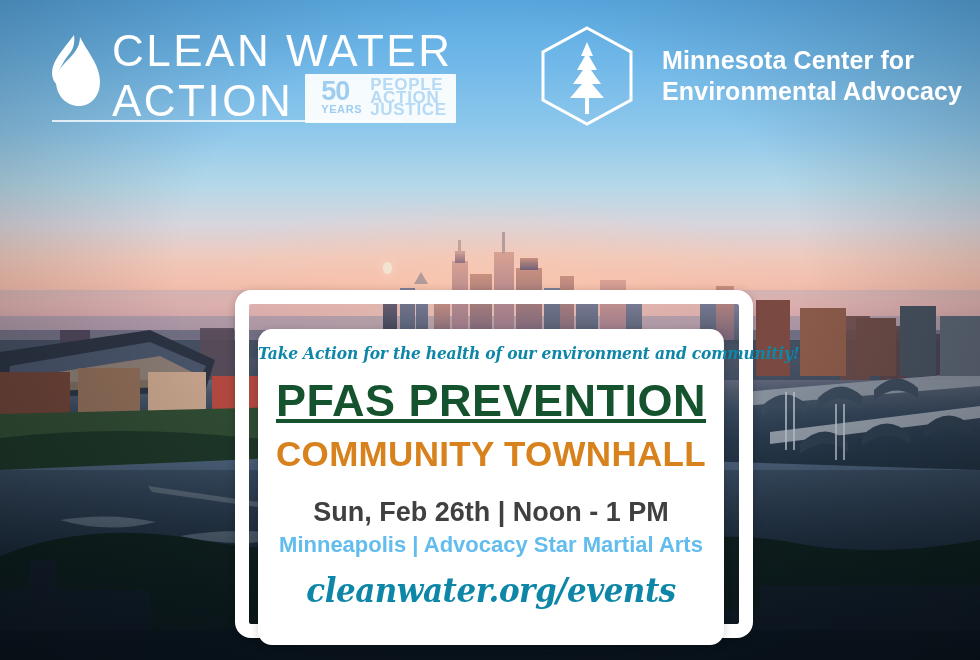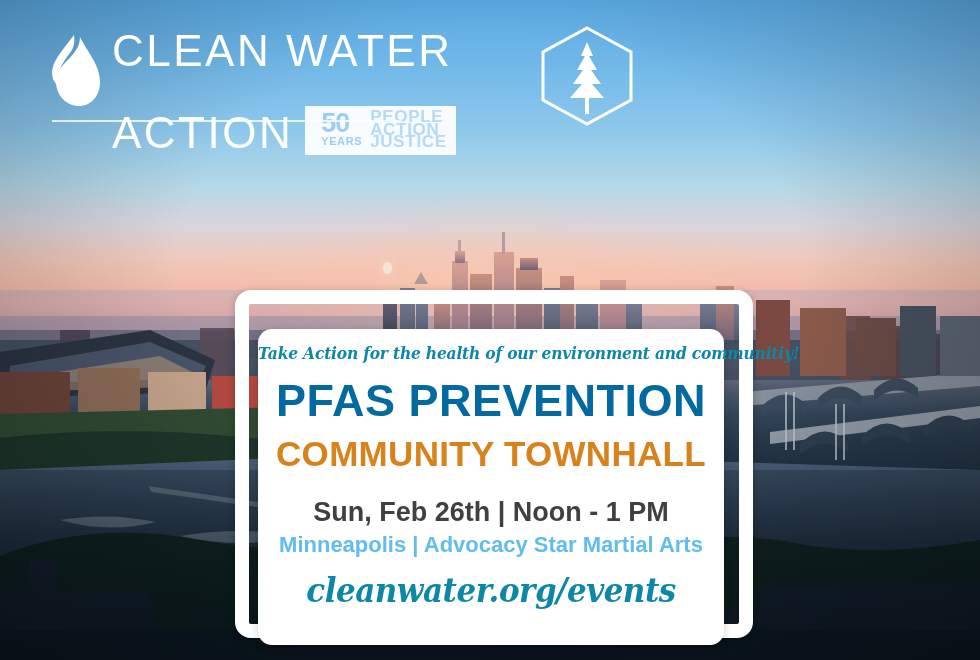--- a/index.html
+++ b/index.html
@@ -92,21 +92,21 @@
   .drop { width: 52px; height: 78px; margin-top: 3px; }
   .cwa-words { margin-left: 10px; }
   .cwa-line1 {
     color: #ffffff;
     font-size: 44px;
     letter-spacing: 2.5px;
     line-height: 46px;
     font-weight: 400;
     white-space: nowrap;
   }
-  .cwa-row2 { display: flex; align-items: flex-end; margin-top: 32px; }
+  .cwa-row2 { display: flex; align-items: flex-end; }
   .cwa-line2 {
     color: #ffffff;
     font-size: 44px;
     letter-spacing: 2.5px;
     line-height: 46px;
     font-weight: 400;
     white-space: nowrap;
   }
   .badge50 {
     background: rgba(255,255,255,.93);
@@ -192,27 +192,28 @@
     font-size: 15.5px;
     font-style: italic;
     font-weight: bold;
     font-family: "DejaVu Serif", serif;
     letter-spacing: -0.2px;
     margin: 2px 0 0 0;
     white-space: nowrap;
     transform: scaleY(1.12);
   }
   .headline1 {
-    color: #0369a1;
+    color: #14532d;
     font-size: 45px;
     font-weight: bold;
     letter-spacing: .5px;
     line-height: 50px;
     margin-top: 14px;
     white-space: nowrap;
+    text-decoration: underline;
   }
   .headline2 {
     color: #d7821c;
     font-size: 35px;
     font-weight: bold;
     letter-spacing: .3px;
     line-height: 40px;
     margin-top: 8px;
     white-space: nowrap;
   }
@@ -419,20 +420,24 @@
     <div class="cwa-rule"></div>
 
     <div class="mcea-logo">
       <svg class="hexwrap" viewBox="0 0 110 104">
         <path d="M55 4 L99 28 L99 76 L55 100 L11 76 L11 28 Z" fill="none" stroke="#ffffff" stroke-width="3"></path>
         <g fill="#ffffff">
           <path d="M55 18 L49 32 L53 32 L45 46 L51 46 L41 60 L50 60 L38 74 L53 74 L53 88 L57 88 L57 74 L72 74 L60 60 L69 60 L59 46 L65 46 L57 32 L61 32 Z"></path>
           <rect x="53" y="74" width="4" height="16"></rect>
         </g>
       </svg>
+      <div class="mcea-words">
+        <div>Minnesota Center for</div>
+        <div>Environmental Advocacy</div>
+      </div>
     </div>
   </div>
 
   <div class="outer-frame"></div>
 
   <div class="inner-card">
     <div class="tagline">Take Action for the health of our environment and communitiy!</div>
     <div class="headline1">PFAS PREVENTION</div>
     <div class="headline2">COMMUNITY TOWNHALL</div>
     <div class="date-line">Sun, Feb 26th | Noon - 1 PM</div>

